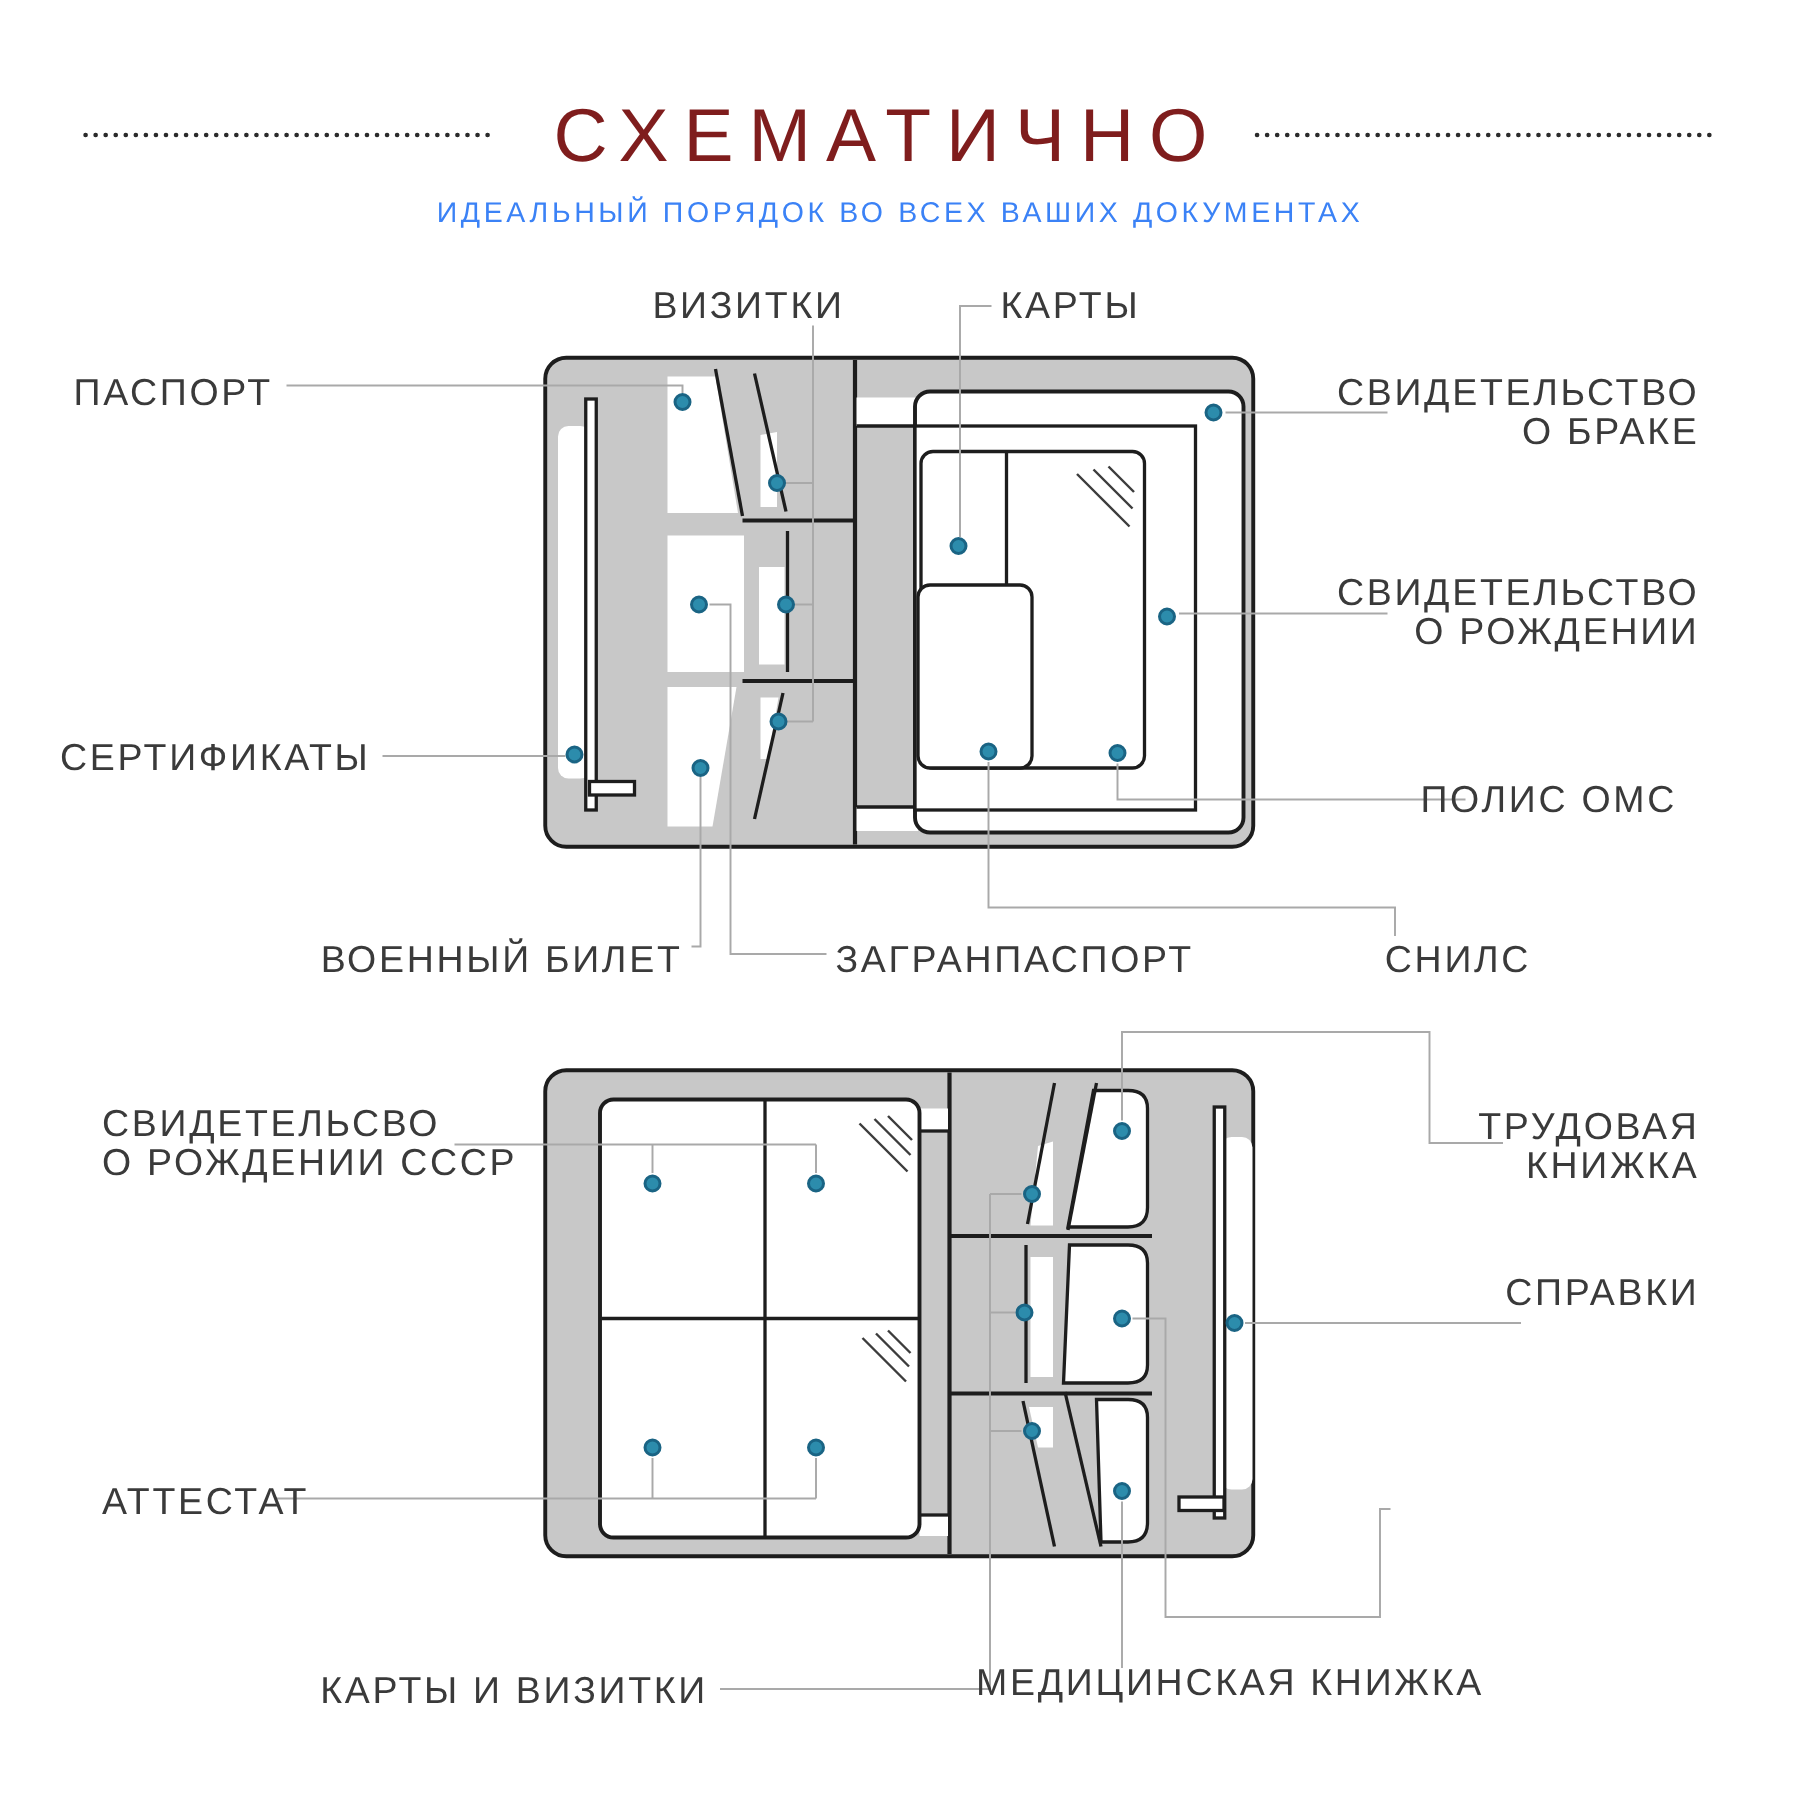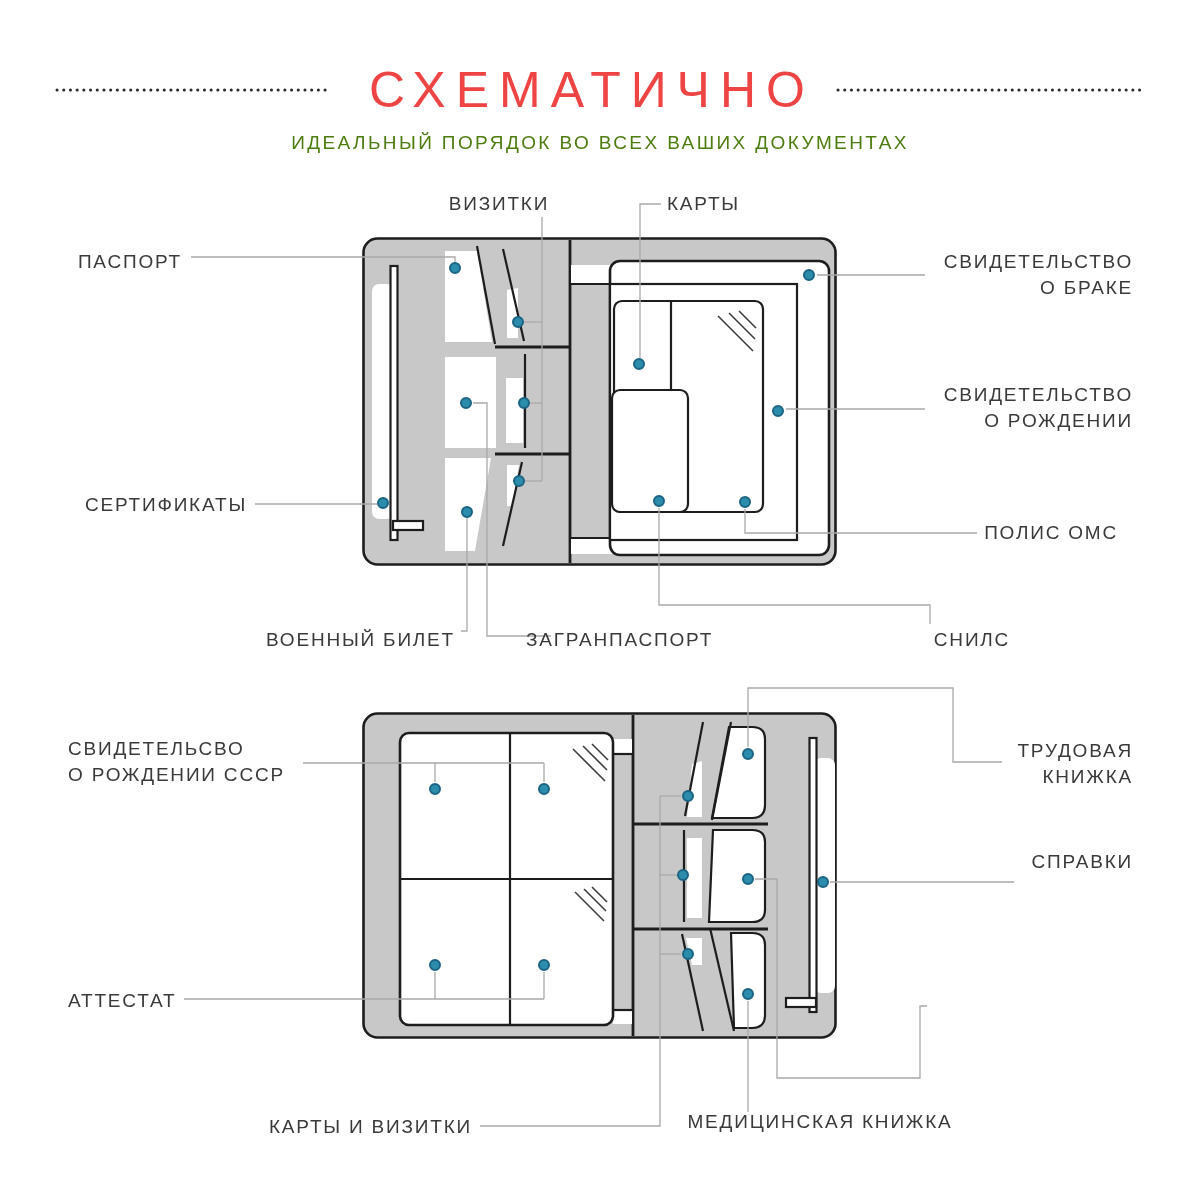--- a/index.html
+++ b/index.html
@@ -4,41 +4,41 @@
 <style>
   html,body { margin:0; padding:0; background:#ffffff; }
   .page {
     position:relative; width:1200px; height:1200px; overflow:hidden;
     background:#ffffff;
     font-family:"Liberation Sans","DejaVu Sans",sans-serif;
   }
   .title {
     position:absolute; left:592px; top:63px; transform:translateX(-50%);
     font-size:50px; line-height:54px; font-weight:300; letter-spacing:10px;
-    color:#ef4444; white-space:nowrap;
+    color:#7f1d1d; white-space:nowrap;
   }
   .subtitle {
     position:absolute; left:600px; top:130px; transform:translateX(-50%);
     font-size:19px; line-height:26px; font-weight:400; letter-spacing:2.4px;
-    color:#4d7c0f; white-space:nowrap;
+    color:#3b82f6; white-space:nowrap;
   }
   .scene { position:absolute; left:0; top:0; }
   .dotrule { stroke:#2b2b2b; stroke-width:3; stroke-dasharray:0.1 6.6; stroke-linecap:round; }
   .body  { fill:var(--organizer-fill,#c8c8c8); stroke:var(--outline,#1d1d1d); stroke-width:2.6; }
   .ln3   { stroke:var(--outline,#1d1d1d); stroke-width:2.8; fill:none; }
   .ln2   { stroke:var(--outline,#1d1d1d); stroke-width:2.2; fill:none; }
   .hatch { stroke:#3c3c3c; stroke-width:1.6; fill:none; }
   .wh    { fill:var(--pocket-white,#ffffff); }
   .whs2  { fill:var(--pocket-white,#ffffff); stroke:var(--outline,#1d1d1d); stroke-width:2.2; }
   .whs25 { fill:var(--pocket-white,#ffffff); stroke:var(--outline,#1d1d1d); stroke-width:2.6; }
   .connectors polyline { fill:none; stroke:var(--connector,#a9a9a9); stroke-width:1.3; }
   .dots circle { fill:var(--dot-fill,#2c8cac); stroke:var(--dot-stroke,#1a6484); stroke-width:2; }
   .labels { position:absolute; left:0; top:0; width:1200px; height:1200px; pointer-events:none; }
   .doc-label {
-    position:absolute; font-size:19px; line-height:26px; font-weight:300;
+    position:absolute; font-size:25px; line-height:26px; font-weight:300;
     letter-spacing:1.8px; color:var(--label-text,#3a3a3a); white-space:nowrap;
   }
   .doc-label.align-right  { text-align:right; }
   .doc-label.align-center { text-align:center; }
 </style>
 </head>
 <body>
 
 <div class="page">
 
@@ -229,21 +229,21 @@
       <div class="doc-label align-right" style="right: 67px; top: 382px;">
         <div>СВИДЕТЕЛЬСТВО</div>
         <div>О РОЖДЕНИИ</div>
       </div>
       <div class="doc-label align-right" style="right: 82px; top: 520px;">
         <div>ПОЛИС ОМС</div>
       </div>
       <div class="doc-label align-right" style="right: 745px; top: 627px;">
         <div>ВОЕННЫЙ БИЛЕТ</div>
       </div>
-      <div class="doc-label align-left" style="left: 526px; top: 627px; text-align: right;">
+      <div class="doc-label align-left" style="left: 557px; top: 627px; text-align: right;">
         <div>ЗАГРАНПАСПОРТ</div>
       </div>
       <div class="doc-label align-center" style="left: 972px; transform: translateX(-50%); top: 627px; text-align: center;">
         <div>СНИЛС</div>
       </div>
       <div class="doc-label align-left" style="left: 68px; top: 736px;">
         <div>СВИДЕТЕЛЬСВО</div>
         <div>О РОЖДЕНИИ СССР</div>
       </div>
       <div class="doc-label align-left" style="left: 68px; top: 988px;">

